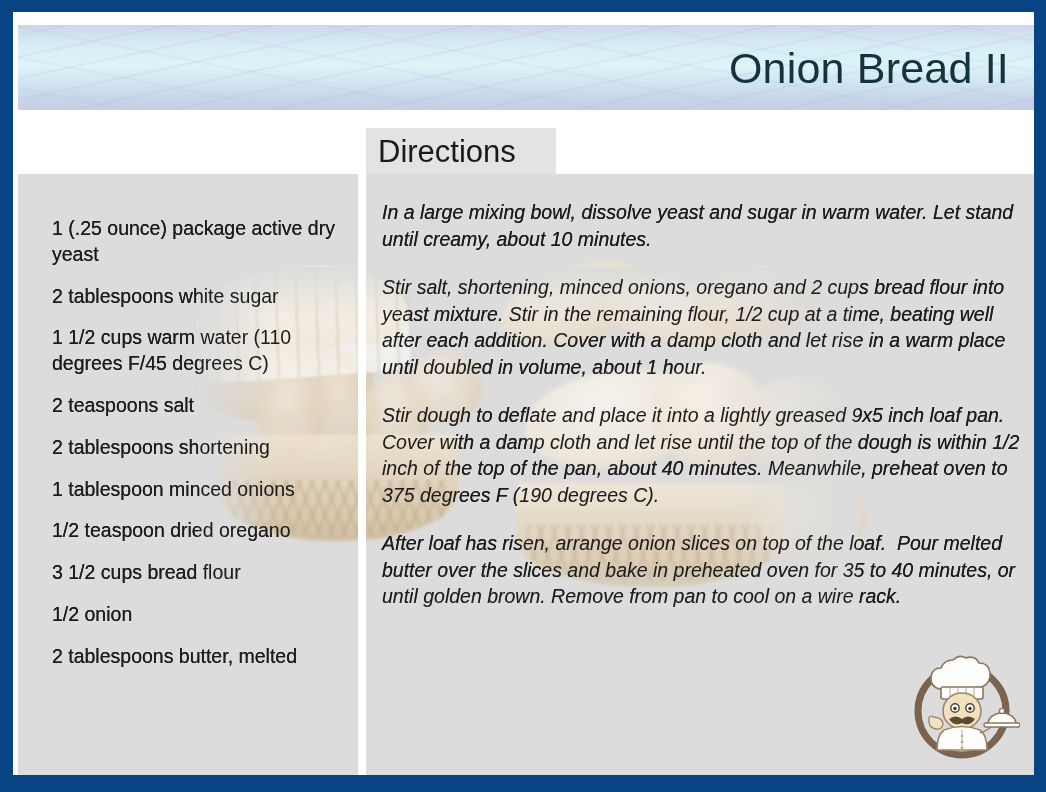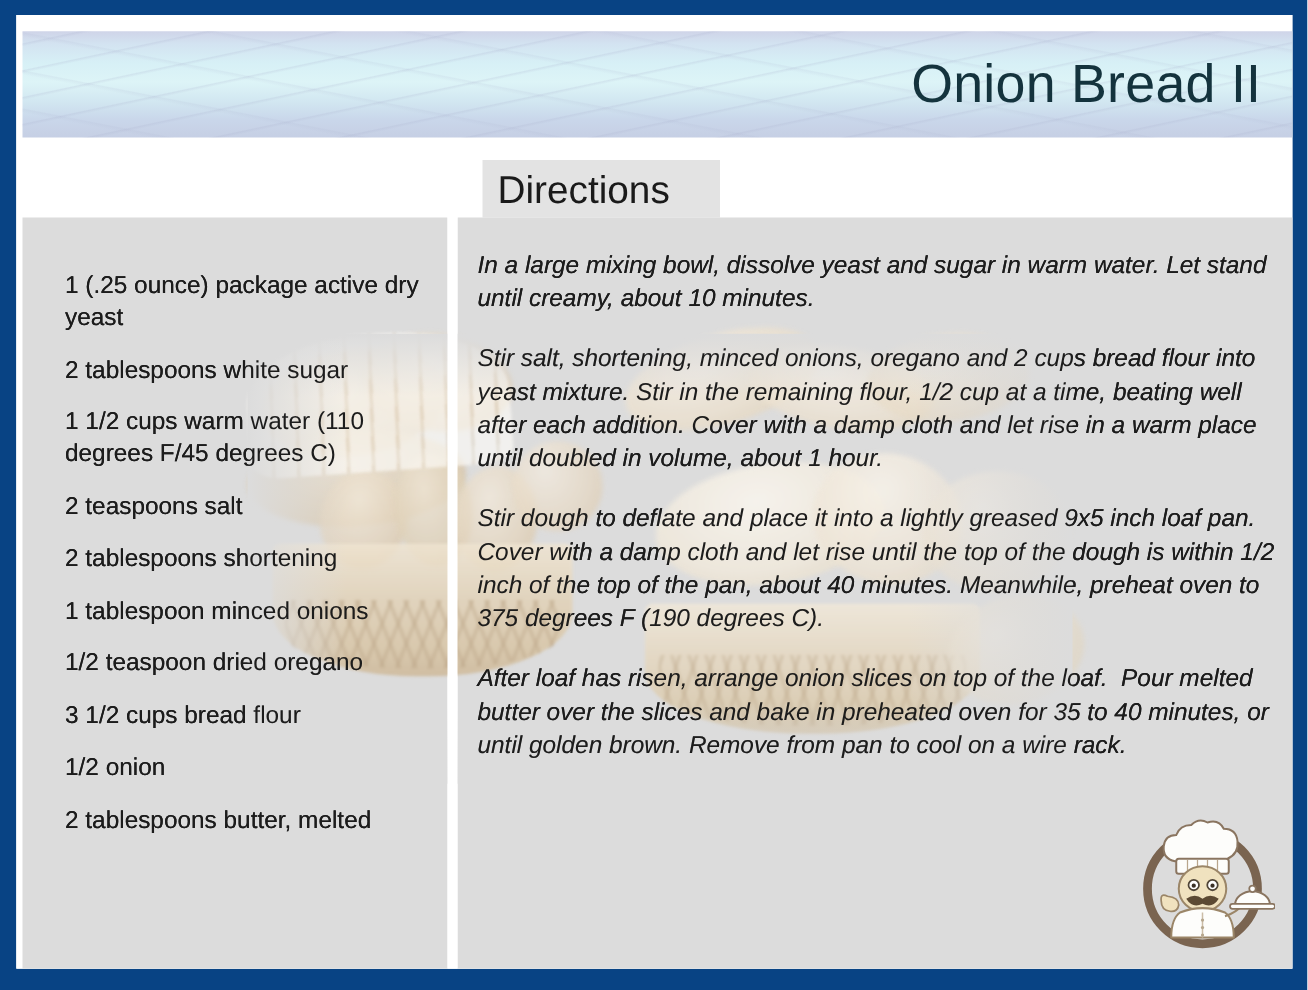--- a/index.html
+++ b/index.html
@@ -93,21 +93,20 @@
     left: 5px;
     top: 116px;
     width: 190px;
     height: 46px;
   }
   #directions-head {
     left: 353px;
     top: 116px;
     width: 190px;
     height: 46px;
-    margin-left: 20px;
   }
 
   
   .panel {
     position: absolute;
     background: #dcdcdc;
     overflow: hidden;
   }
   #ingredients-panel {
     left: 5px;

